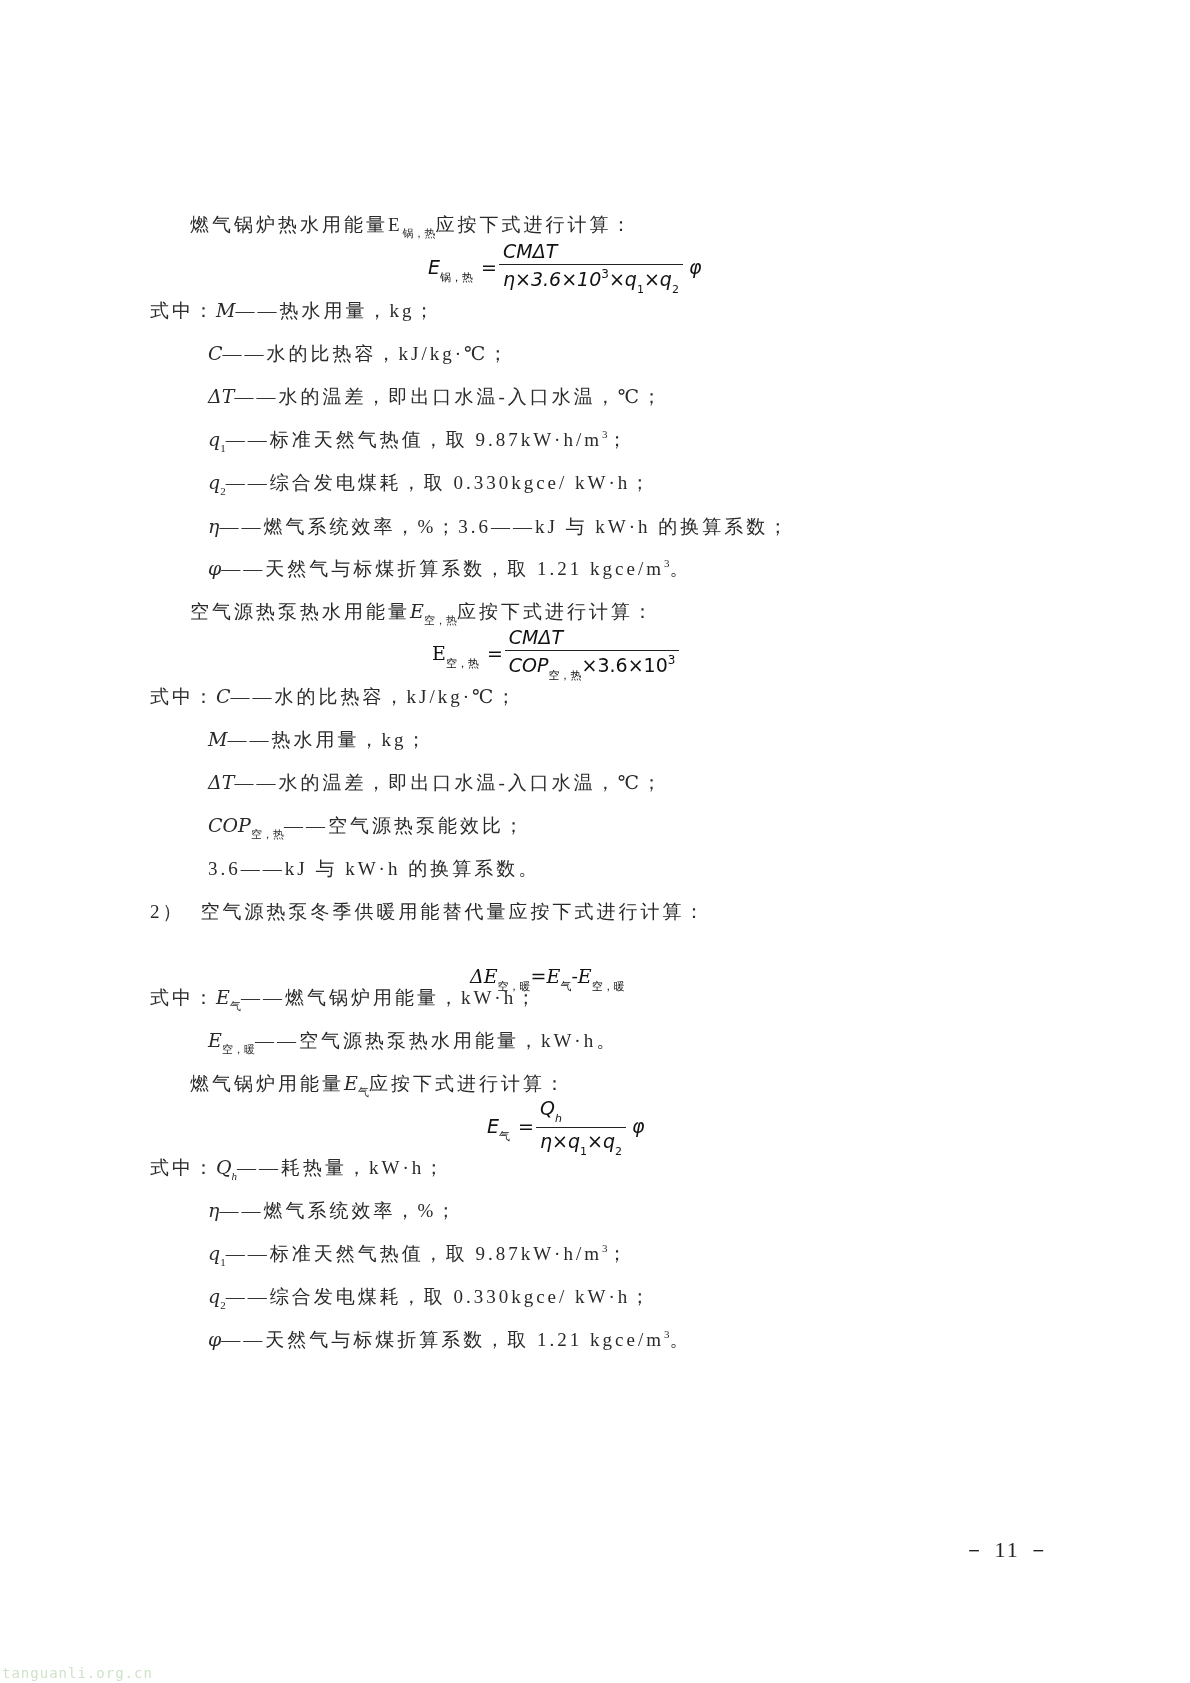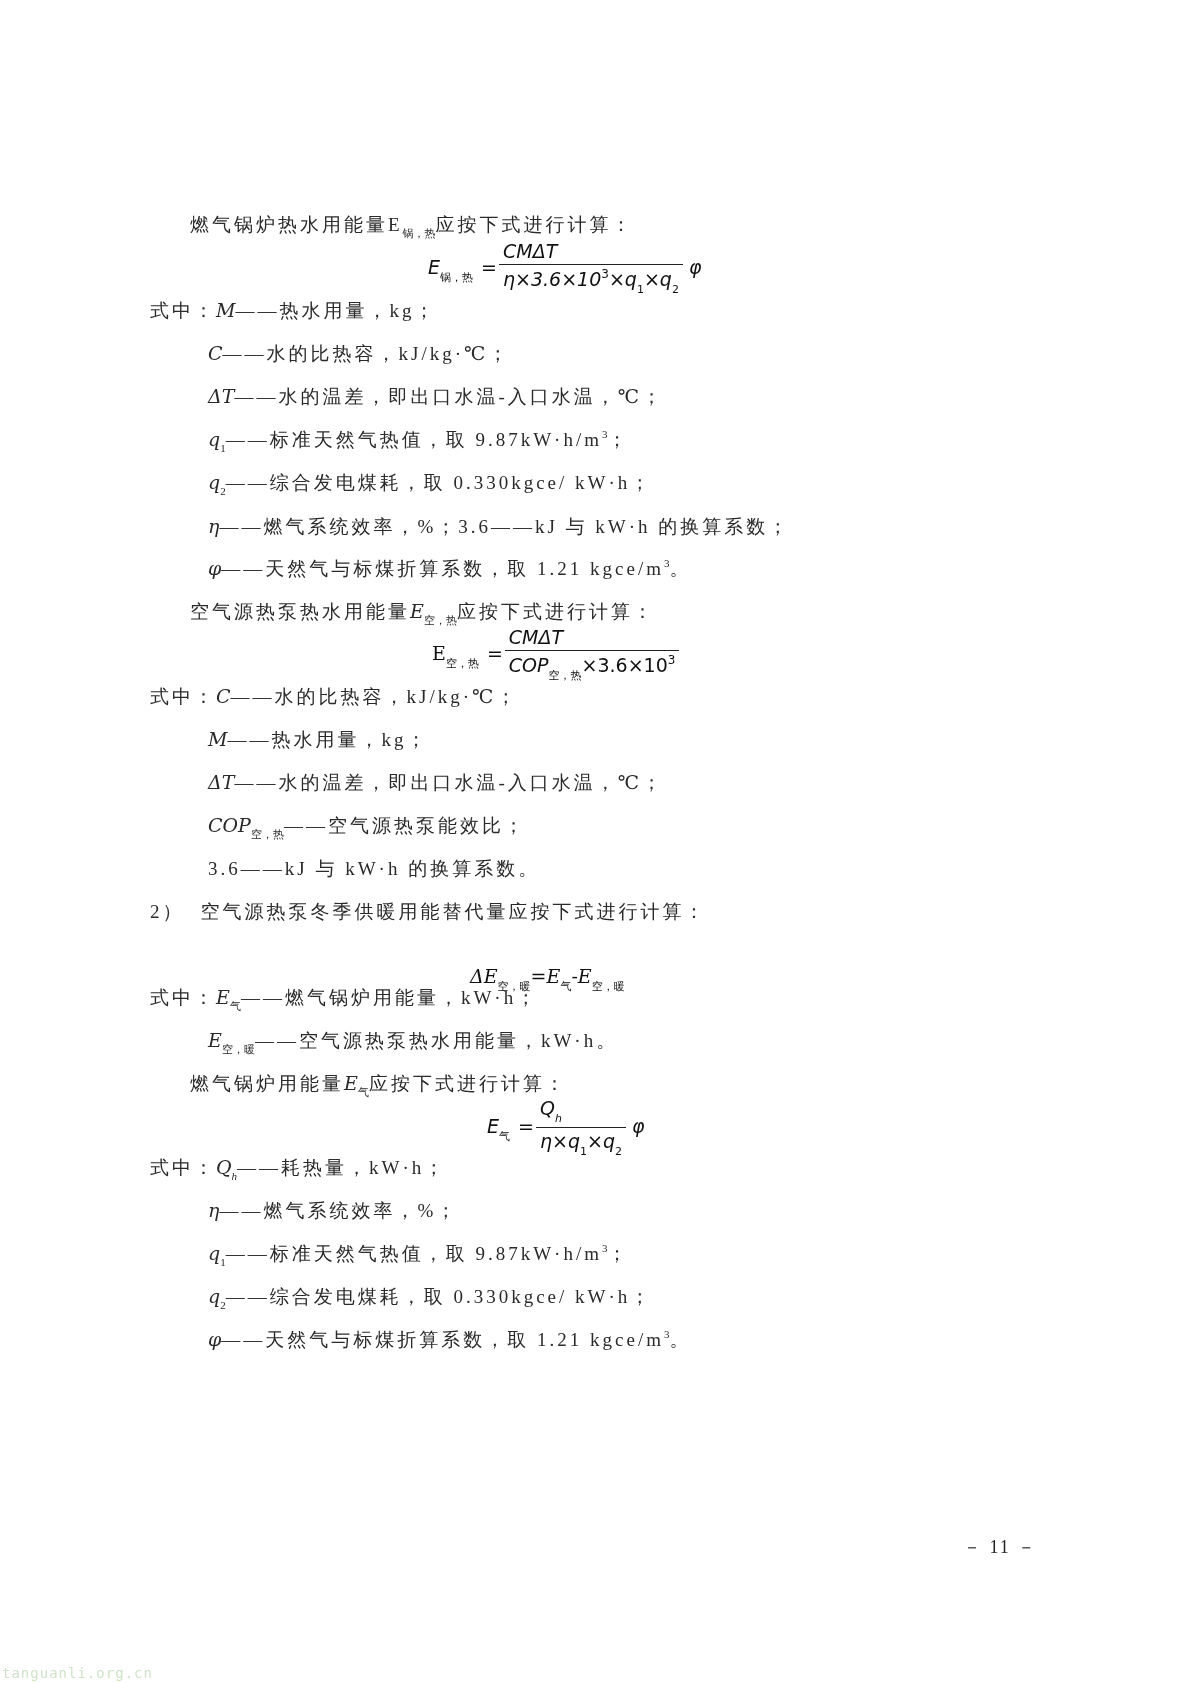--- a/index.html
+++ b/index.html
@@ -10,21 +10,21 @@
   .var{font-style:italic;font-family:"DejaVu Serif",serif;letter-spacing:0;}
   .sub{font-size:11px;vertical-align:-6px;letter-spacing:0;font-style:normal;}
   .sup{font-size:11px;vertical-align:8px;letter-spacing:0;}
   .formula{position:absolute;font-family:"DejaVu Sans",sans-serif;font-size:19px;color:#111;white-space:nowrap;}
   .frac{display:inline-block;vertical-align:middle;text-align:left;}
   .num{display:block;padding:0 4px 2px 4px;border-bottom:1.5px solid #222;font-style:italic;}
   .den{display:block;padding:2px 4px 0 4px;}
   .fi{font-style:italic;}
   .fsub{font-size:11px;vertical-align:-7px;font-style:normal;font-family:"DejaVu Sans",sans-serif;}
   .fsup{font-size:12px;vertical-align:8px;}
-  .pagenum{position:absolute;left:963px;top:1535px;font-size:18px;font-family:"Liberation Serif",serif;letter-spacing:2px;}
+  .pagenum{position:absolute;left:963px;top:1535px;font-size:22px;font-family:"Liberation Serif",serif;letter-spacing:2px;}
   .wm{position:absolute;left:2px;top:1665px;font-size:14px;color:#cfe3c8;font-family:"DejaVu Sans Mono",monospace;letter-spacing:1px;}
 </style>
 </head>
 <body>
 
 <div class="line cn" style="left:190px;top:212px;text-align:center;">
   <span>燃气锅炉热水用能量E</span><span class="sub">锅，热</span><span>应按下式进行计算：</span>
 </div>
 
 <div class="formula" style="left:428px;top:240px;">

